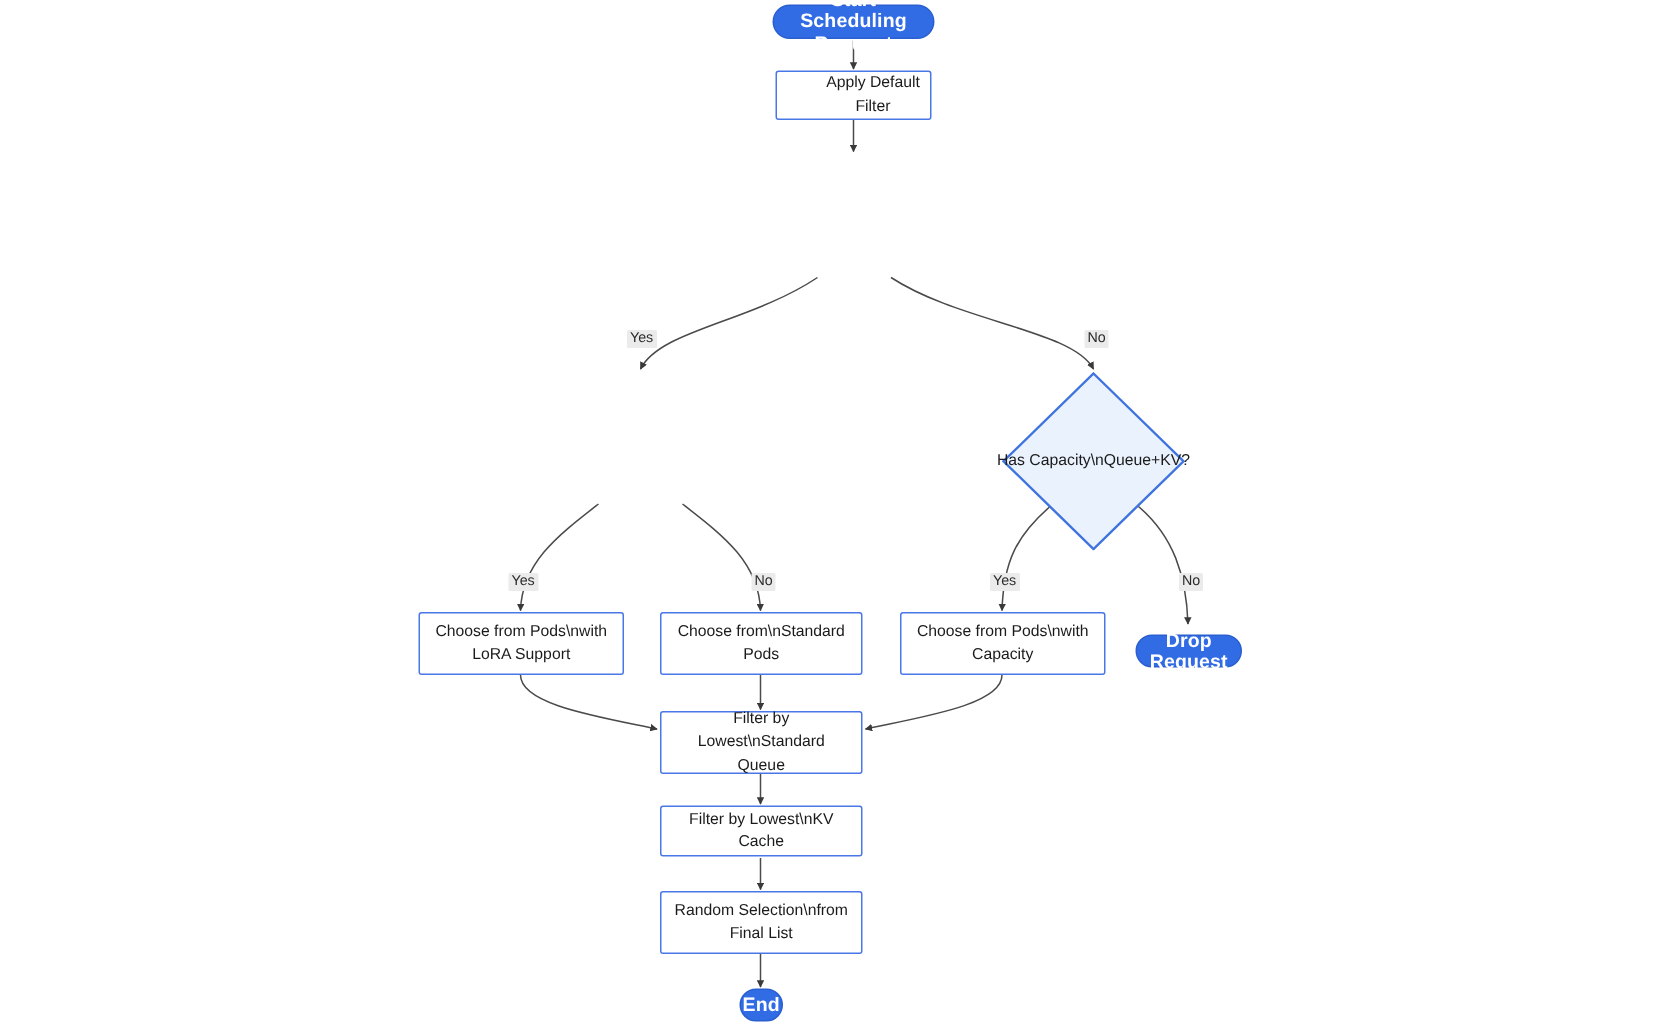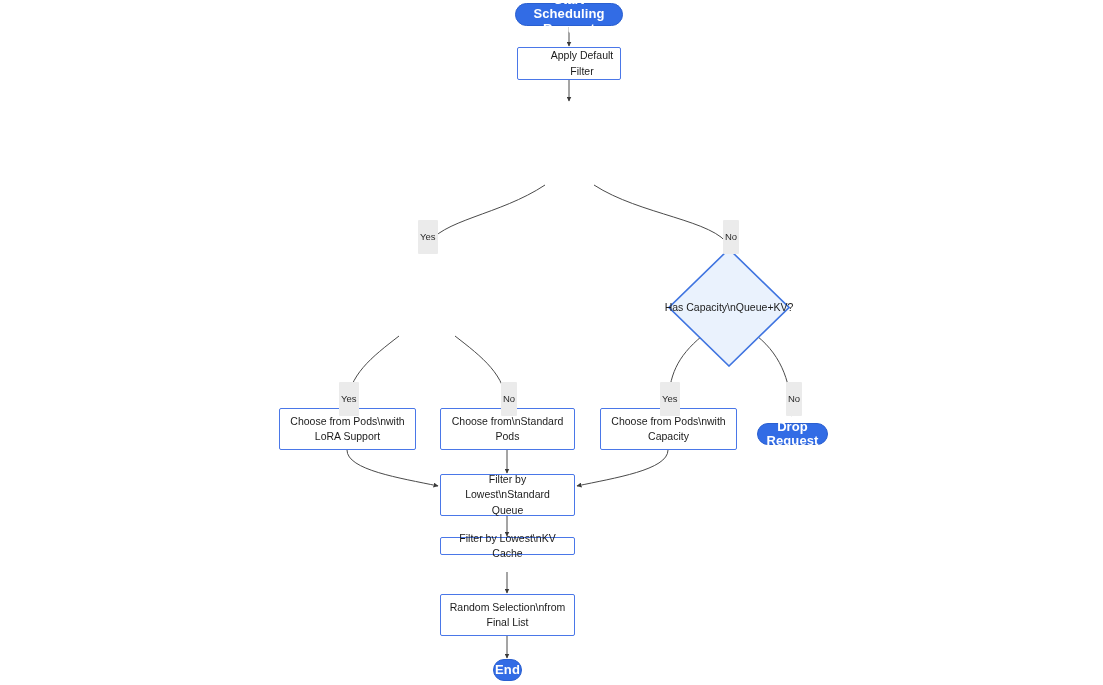--- a/index.html
+++ b/index.html
@@ -83,21 +83,21 @@
     line-height: 1.3;
     white-space: nowrap;
   }
 
   
   .edge-label {
     position: absolute;
     font-size: 9.5px;
     color: #2b2b2b;
     background: #ebebeb;
-    padding: 11px 2px;
+    padding: 0px 2px;
     line-height: 1.25;
     border-radius: 1px;
     white-space: nowrap;
   }
 </style>
 </head>
 <body>
 
 <div id="canvas">
 
@@ -173,21 +173,21 @@
 
   <div class="node terminator" style="left:757px; top:423px; width:71px; height:22px;">
     <span class="lbl">Drop Request</span>
   </div>
 
   <div class="node process" style="left:440px; top:474px; width:135px; height:42px;">
     <span class="lbl">Filter by Lowest\nStandard
 Queue</span>
   </div>
 
-  <div class="node process" style="left:440px; top:537px; width:135px; height:18px;">
+  <div class="node process" style="left:440px; top:537px; width:135px; height:34px;">
     <span class="lbl">Filter by Lowest\nKV Cache</span>
   </div>
 
   <div class="node process" style="left:440px; top:594px; width:135px; height:42px;">
     <span class="lbl">Random Selection\nfrom
 Final List</span>
   </div>
 
   <div class="node terminator" style="left:493px; top:659px; width:29px; height:22px; border-radius:14px;">
     <span class="lbl">End</span>

